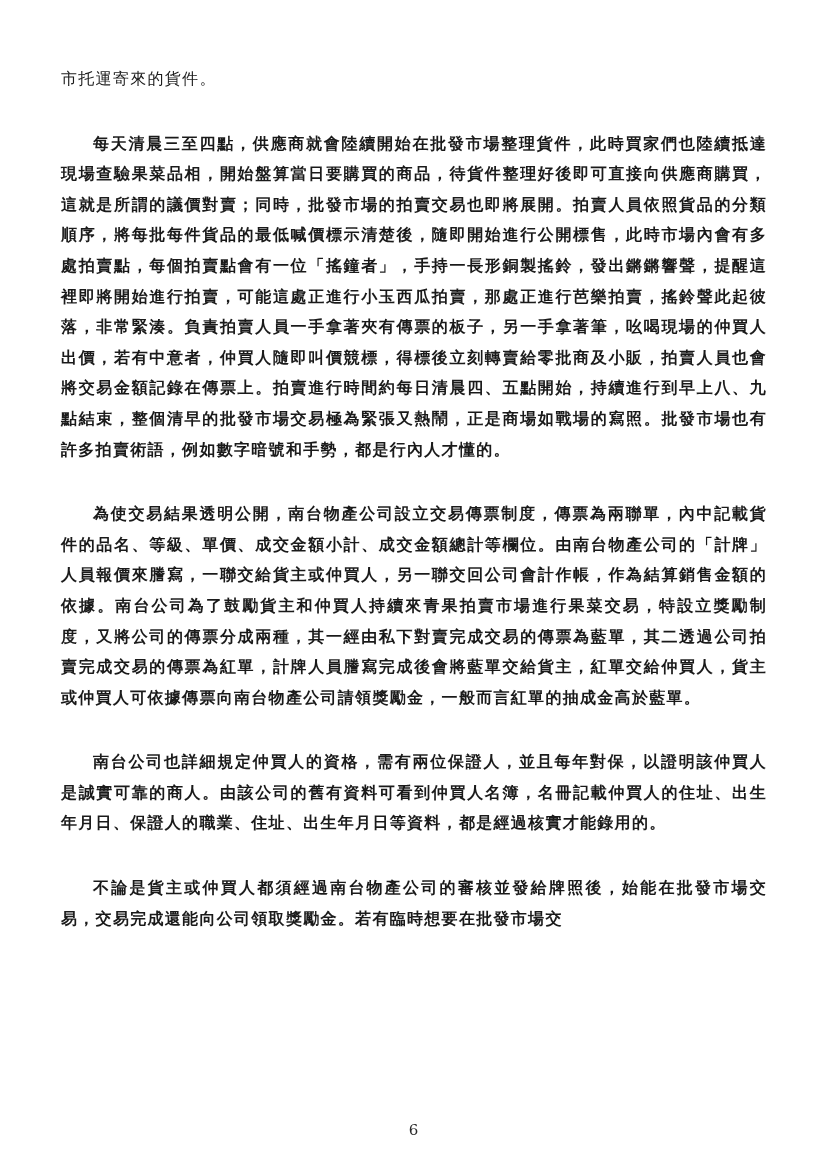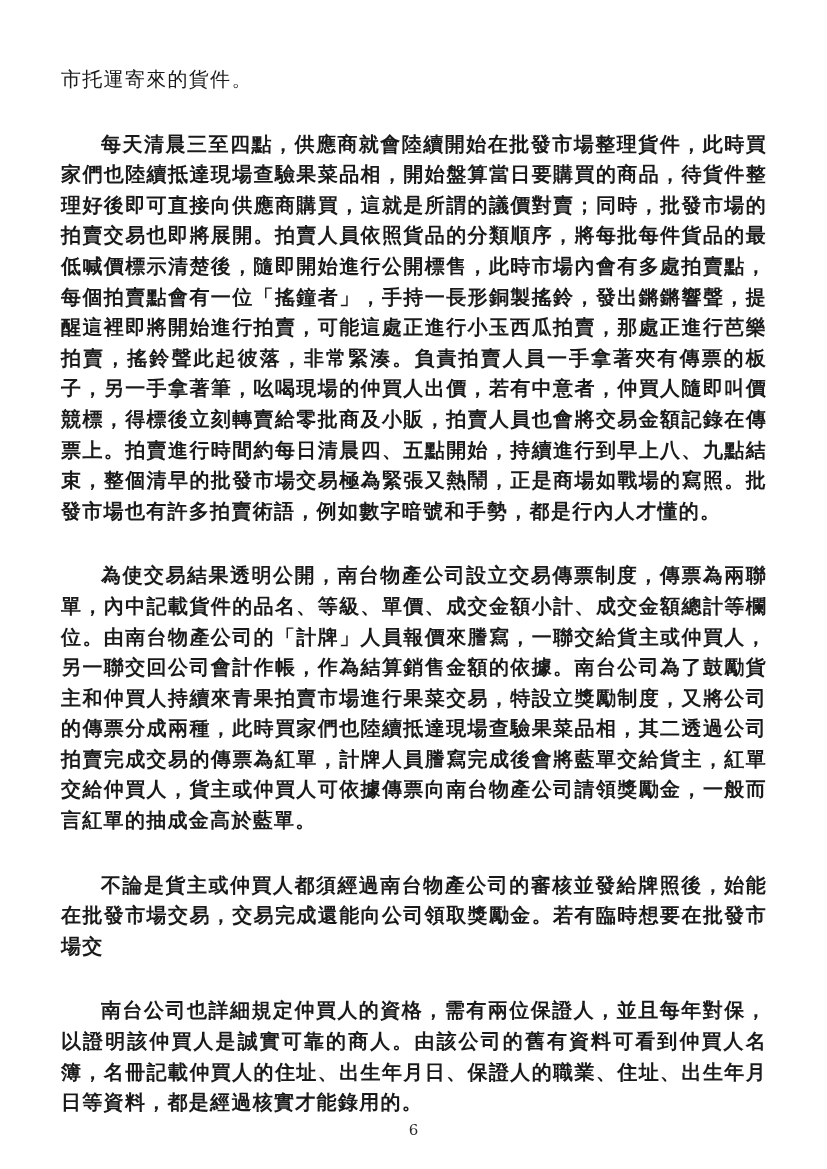--- a/index.html
+++ b/index.html
@@ -17,21 +17,21 @@
     color: #1a1a1a;
   }
   .content {
     position: absolute;
     left: 61px;
     top: 64px;
     width: 706px;
   }
   .content p {
     margin: 0 0 34px 0;
-    font-size: 20px;
+    font-size: 16px;
     line-height: 30.6px;
     letter-spacing: 1.3px;
     text-align: justify;
     text-justify: inter-ideograph;
     word-break: break-all;
   }
   .content p.indent {
     text-indent: 2em;
     font-weight: bold;
   }
@@ -49,18 +49,18 @@
     color: #2a2a2a;
   }
 </style>
 </head>
 <body>
 
 <div class="page">
   <div class="content">
     <p>市托運寄來的貨件。</p>
     <p class="indent">每天清晨三至四點，供應商就會陸續開始在批發市場整理貨件，此時買家們也陸續抵達現場查驗果菜品相，開始盤算當日要購買的商品，待貨件整理好後即可直接向供應商購買，這就是所謂的議價對賣；同時，批發市場的拍賣交易也即將展開。拍賣人員依照貨品的分類順序，將每批每件貨品的最低喊價標示清楚後，隨即開始進行公開標售，此時市場內會有多處拍賣點，每個拍賣點會有一位「搖鐘者」，手持一長形銅製搖鈴，發出鏘鏘響聲，提醒這裡即將開始進行拍賣，可能這處正進行小玉西瓜拍賣，那處正進行芭樂拍賣，搖鈴聲此起彼落，非常緊湊。負責拍賣人員一手拿著夾有傳票的板子，另一手拿著筆，吆喝現場的仲買人出價，若有中意者，仲買人隨即叫價競標，得標後立刻轉賣給零批商及小販，拍賣人員也會將交易金額記錄在傳票上。拍賣進行時間約每日清晨四、五點開始，持續進行到早上八、九點結束，整個清早的批發市場交易極為緊張又熱鬧，正是商場如戰場的寫照。批發市場也有許多拍賣術語，例如數字暗號和手勢，都是行內人才懂的。</p>
-    <p class="indent">為使交易結果透明公開，南台物產公司設立交易傳票制度，傳票為兩聯單，內中記載貨件的品名、等級、單價、成交金額小計、成交金額總計等欄位。由南台物產公司的「計牌」人員報價來謄寫，一聯交給貨主或仲買人，另一聯交回公司會計作帳，作為結算銷售金額的依據。南台公司為了鼓勵貨主和仲買人持續來青果拍賣市場進行果菜交易，特設立獎勵制度，又將公司的傳票分成兩種，此時買家們也陸續抵達現場查驗果菜品相，其二透過公司拍賣完成交易的傳票為紅單，計牌人員謄寫完成後會將藍單交給貨主，紅單交給仲買人，貨主或仲買人可依據傳票向南台物產公司請領獎勵金，一般而言紅單的抽成金高於藍單。</p>
+    <p class="indent">為使交易結果透明公開，南台物產公司設立交易傳票制度，傳票為兩聯單，內中記載貨件的品名、等級、單價、成交金額小計、成交金額總計等欄位。由南台物產公司的「計牌」人員報價來謄寫，一聯交給貨主或仲買人，另一聯交回公司會計作帳，作為結算銷售金額的依據。南台公司為了鼓勵貨主和仲買人持續來青果拍賣市場進行果菜交易，特設立獎勵制度，又將公司的傳票分成兩種，其一經由私下對賣完成交易的傳票為藍單，其二透過公司拍賣完成交易的傳票為紅單，計牌人員謄寫完成後會將藍單交給貨主，紅單交給仲買人，貨主或仲買人可依據傳票向南台物產公司請領獎勵金，一般而言紅單的抽成金高於藍單。</p>
+    <p class="indent">南台公司也詳細規定仲買人的資格，需有兩位保證人，並且每年對保，以證明該仲買人是誠實可靠的商人。由該公司的舊有資料可看到仲買人名簿，名冊記載仲買人的住址、出生年月日、保證人的職業、住址、出生年月日等資料，都是經過核實才能錄用的。</p>
     <p class="indent">不論是貨主或仲買人都須經過南台物產公司的審核並發給牌照後，始能在批發市場交易，交易完成還能向公司領取獎勵金。若有臨時想要在批發市場交</p>
-    <p class="indent">南台公司也詳細規定仲買人的資格，需有兩位保證人，並且每年對保，以證明該仲買人是誠實可靠的商人。由該公司的舊有資料可看到仲買人名簿，名冊記載仲買人的住址、出生年月日、保證人的職業、住址、出生年月日等資料，都是經過核實才能錄用的。</p>
   </div>
   <div class="page-number">6</div>
 </div>
 
 </body></html>

